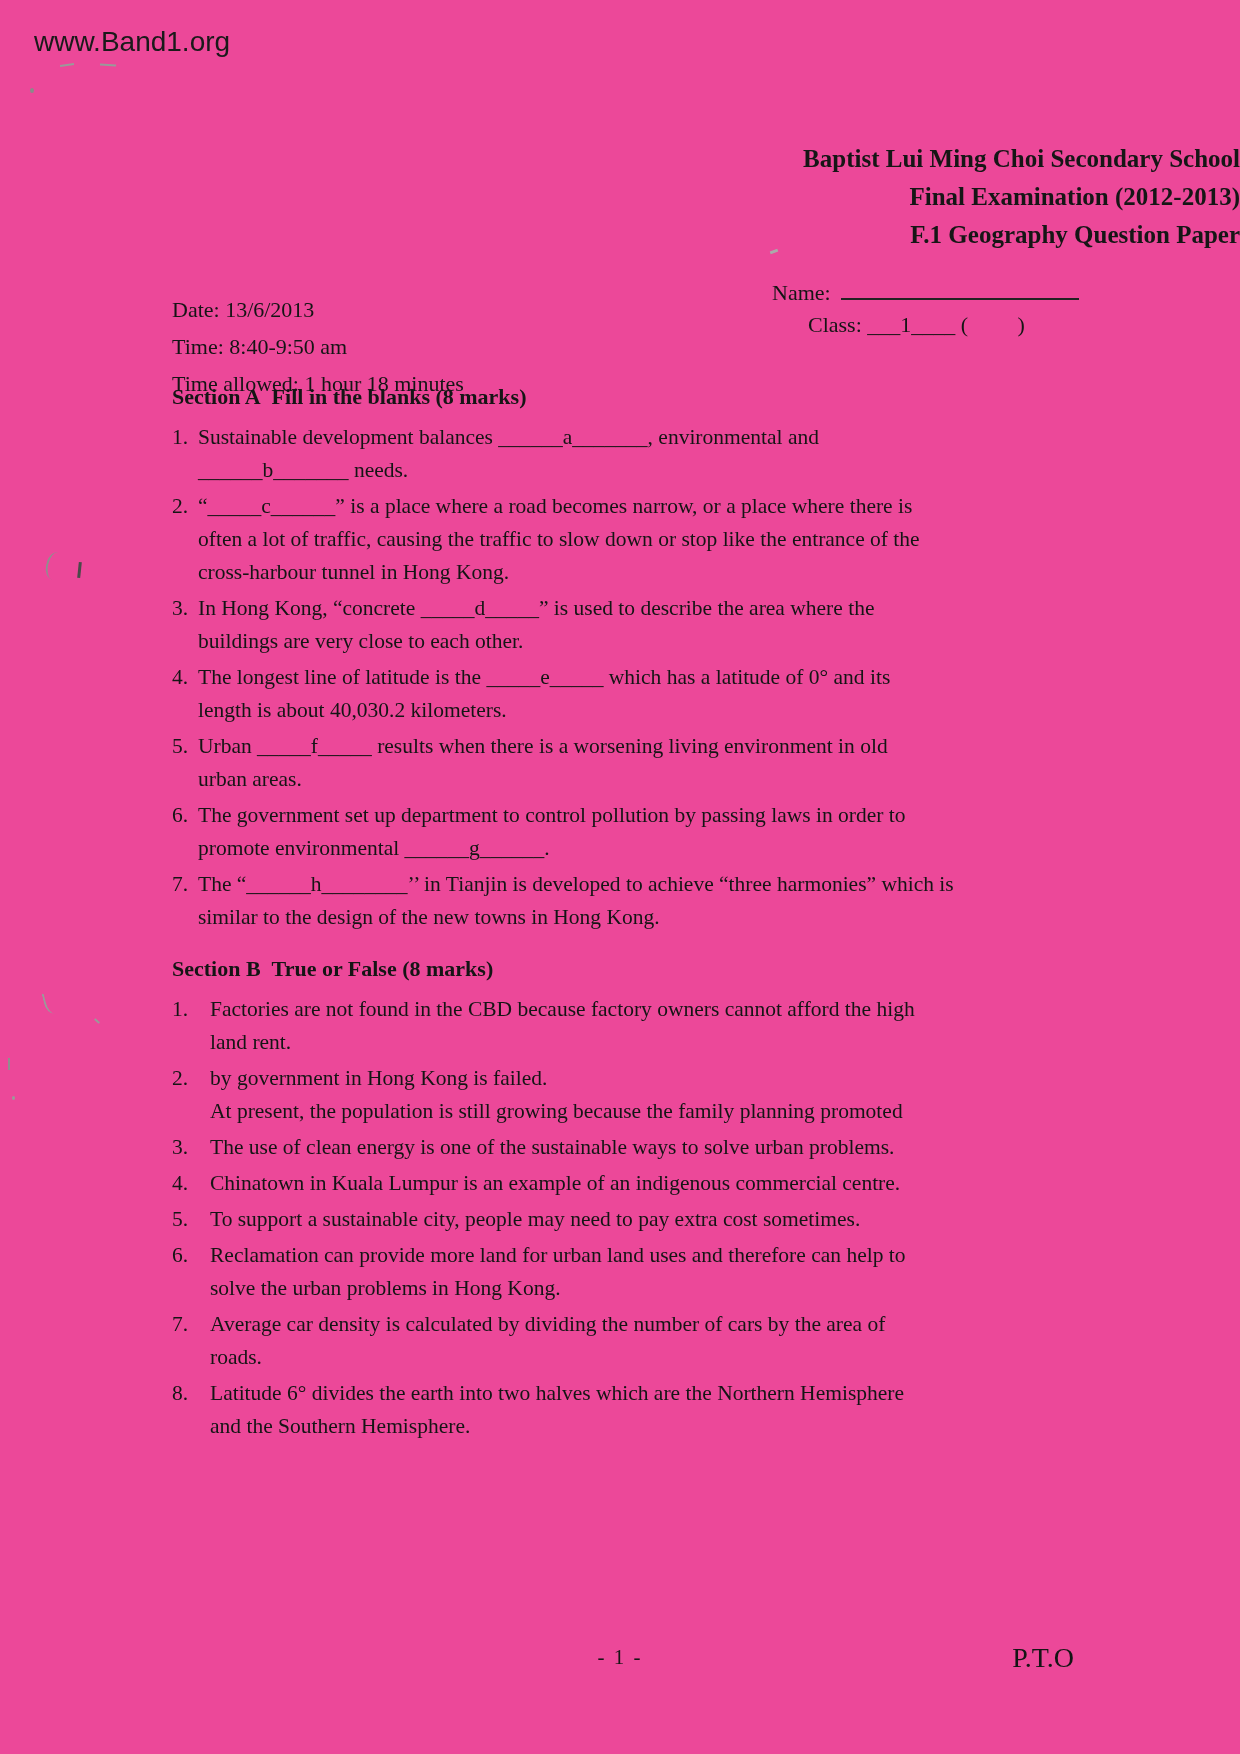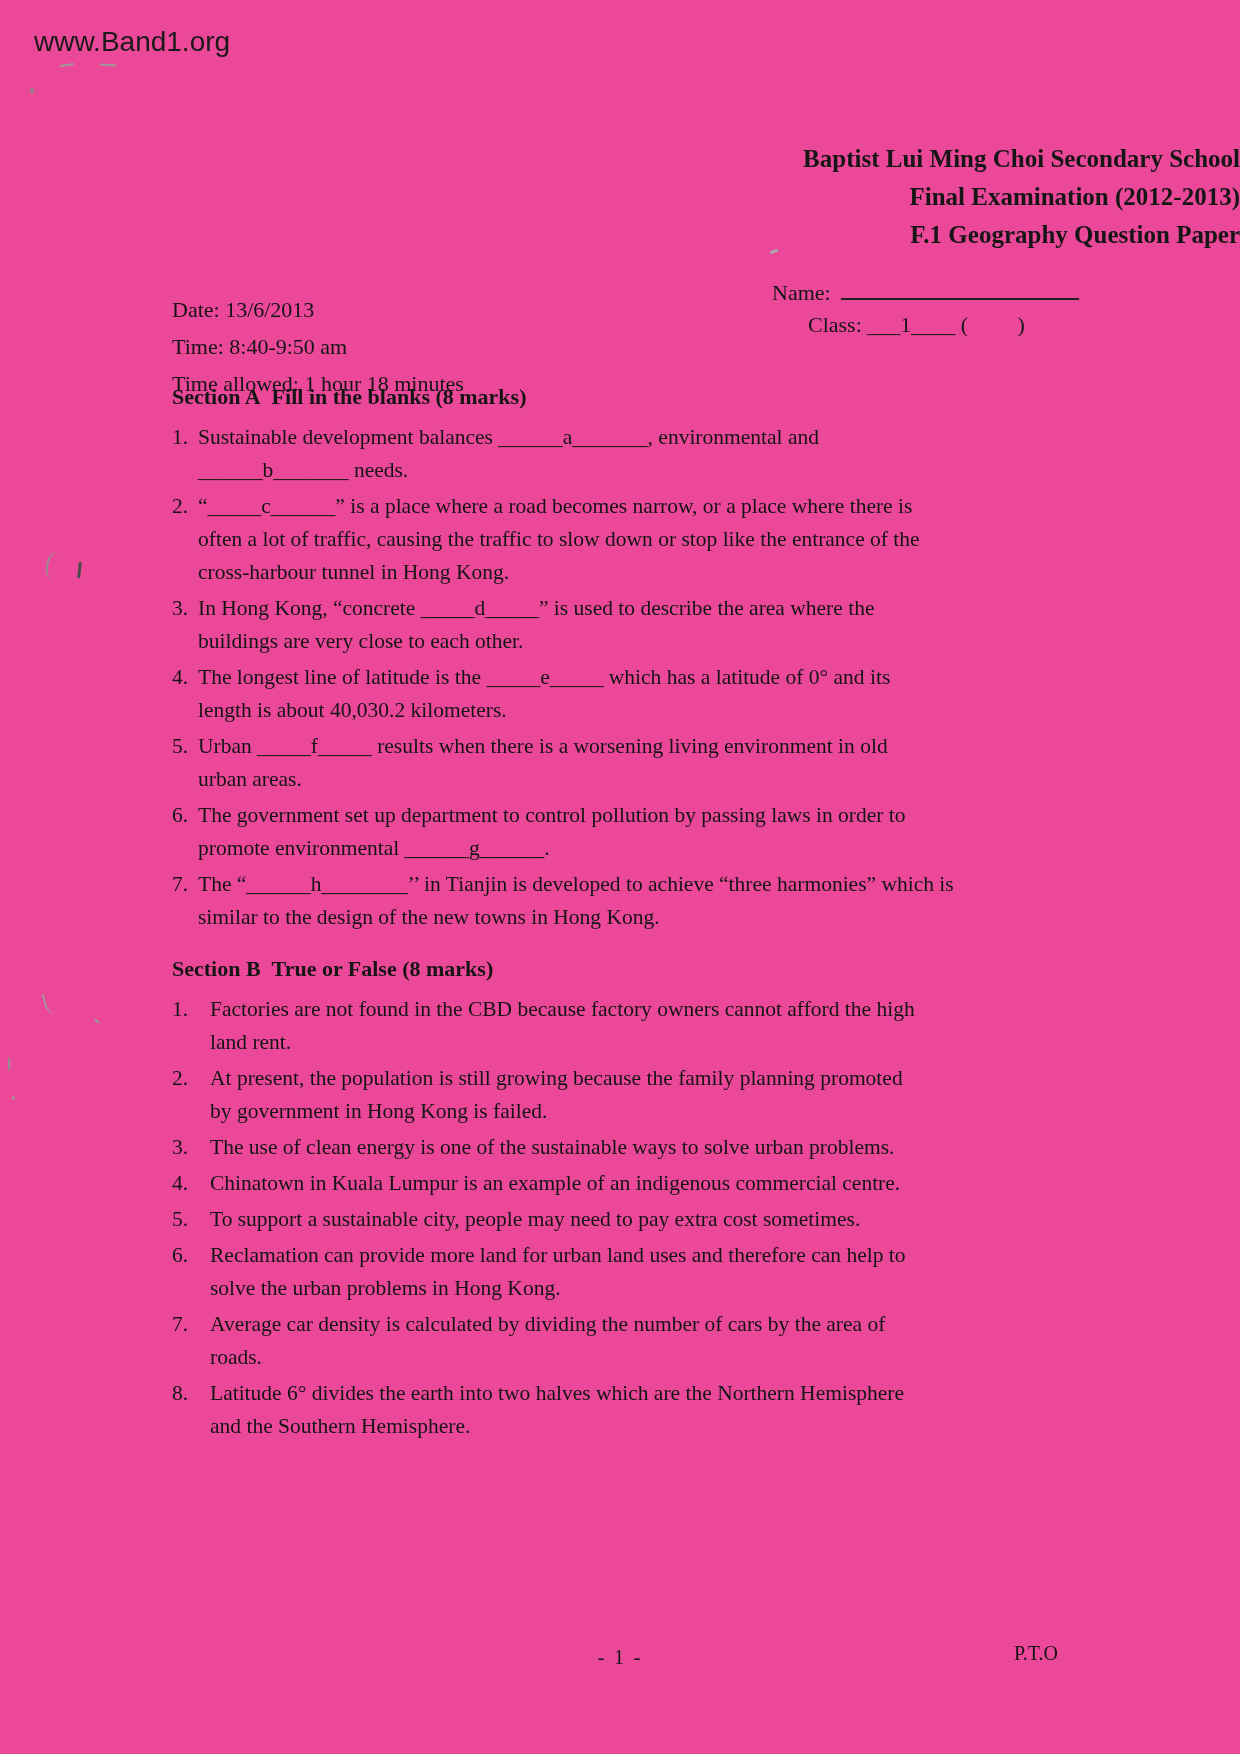--- a/index.html
+++ b/index.html
@@ -41,21 +41,21 @@
   .qnum{flex:0 0 auto;white-space:nowrap;}
   .qnum-a{width:26px;}
   .qnum-b{width:38px;}
   .qlines{flex:1 1 auto;}
   .qlines > div{white-space:nowrap;}
   .footer-page{
     position:absolute;left:0;top:1645px;width:100%;
     text-align:center;font-size:21px;letter-spacing:2px;
   }
   .footer-pto{
-    position:absolute;right:182px;top:1642px;font-size:20px;margin-left:24px;
+    position:absolute;right:166px;top:1642px;font-size:28px;margin-left:24px;
   }
   
   .artifact{position:absolute;pointer-events:none;}
   .a-dash1{left:60px;top:64px;width:14px;height:2px;background:#9a9a9a;transform:rotate(-8deg);}
   .a-dash2{left:100px;top:64px;width:16px;height:2px;background:#9a9a9a;transform:rotate(4deg);}
   .a-dot1{left:30px;top:88px;width:4px;height:5px;background:#8a8a8a;border-radius:50%;}
   .a-curve1{left:46px;top:552px;width:16px;height:28px;border-left:2px solid #8f8f8f;border-radius:50% 0 0 50%;transform:rotate(12deg);}
   .a-tick1{left:78px;top:562px;width:3px;height:16px;background:#4a4a4a;transform:rotate(6deg);}
   .a-curve2{left:44px;top:992px;width:12px;height:22px;border-left:2px solid #9a9a9a;border-radius:0 0 0 60%;transform:rotate(-14deg);}
   .a-tick2{left:94px;top:1020px;width:6px;height:2px;background:#9a9a9a;transform:rotate(40deg);}
@@ -168,22 +168,22 @@
       <span class="qnum qnum-b">1.</span>
       <div class="qlines">
         <div>Factories are not found in the CBD because factory owners cannot afford the high</div>
         <div>land rent.</div>
       </div>
     </div>
 
     <div class="qitem">
       <span class="qnum qnum-b">2.</span>
       <div class="qlines">
+        <div>by government in Hong Kong is failed.</div>
         <div>At present, the population is still growing because the family planning promoted</div>
-        <div>by government in Hong Kong is failed.</div>
       </div>
     </div>
 
     <div class="qitem">
       <span class="qnum qnum-b">3.</span>
       <div class="qlines">
         <div>The use of clean energy is one of the sustainable ways to solve urban problems.</div>
       </div>
     </div>
 

